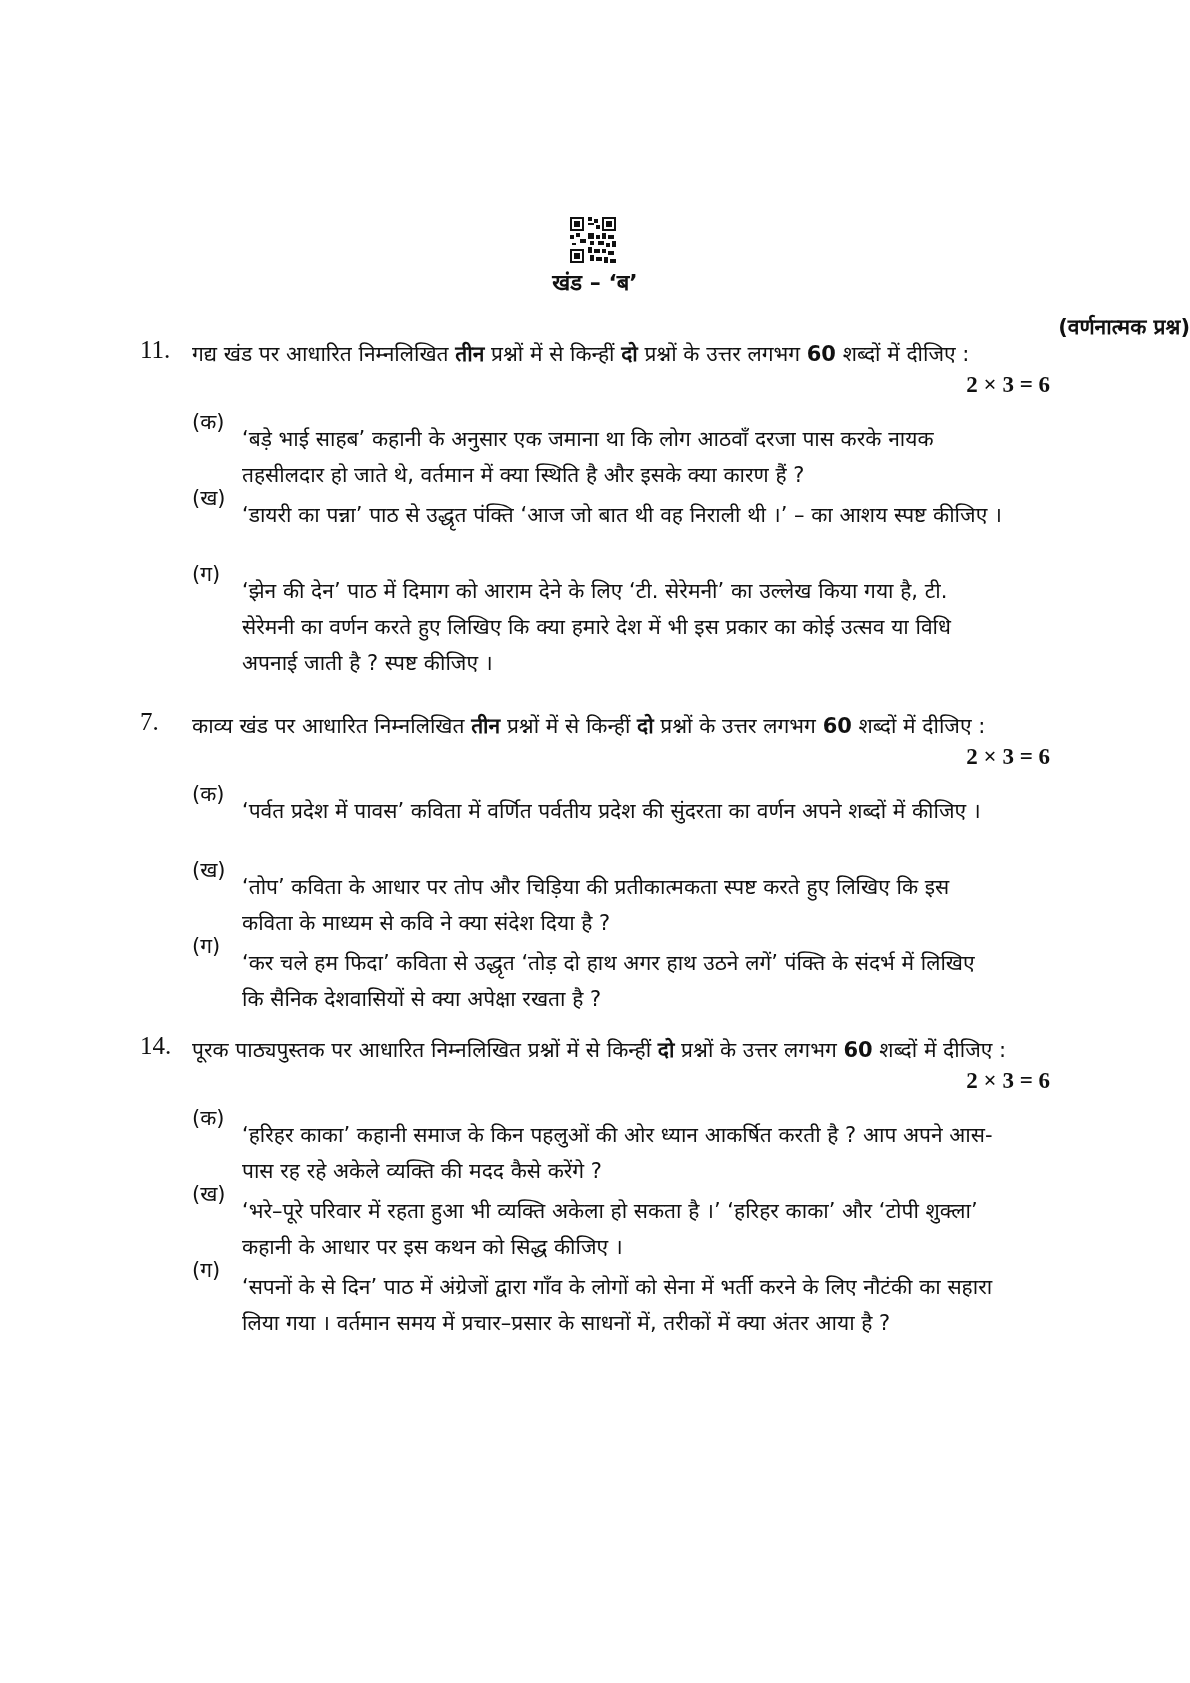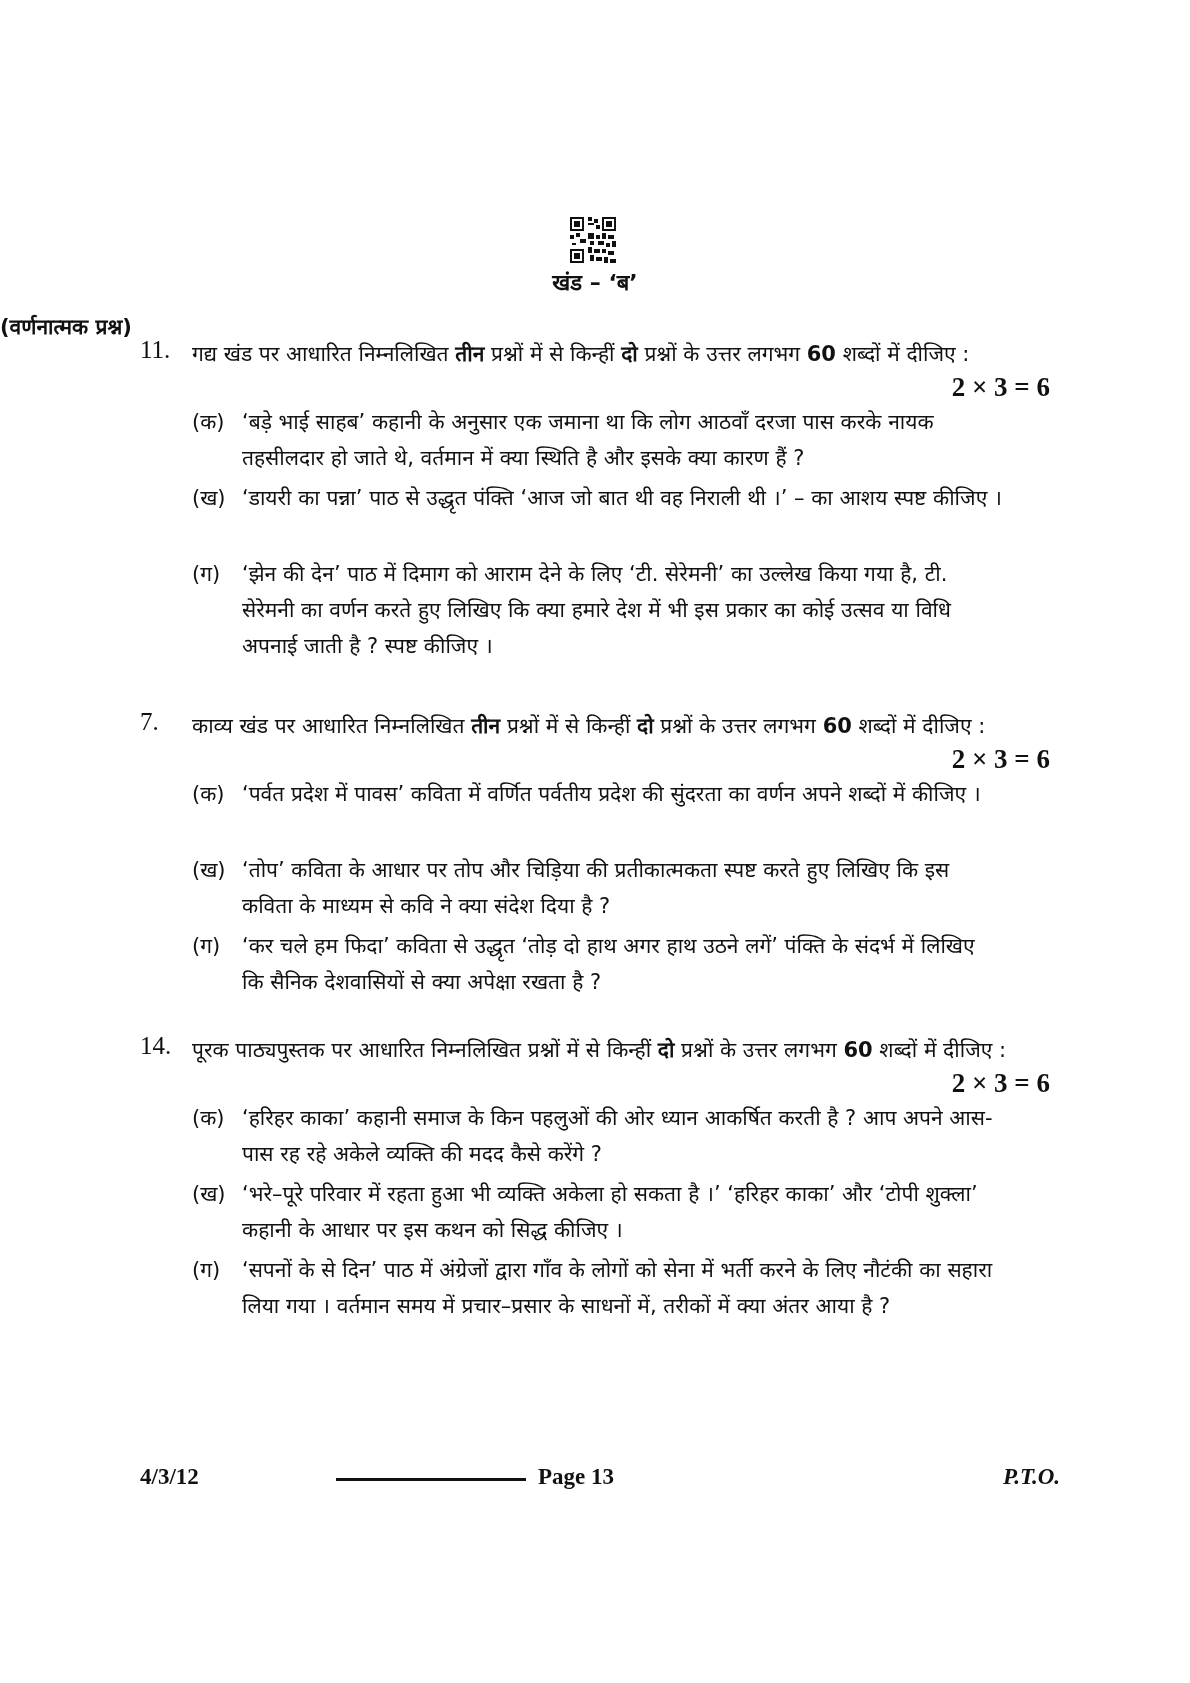--- a/index.html
+++ b/index.html
@@ -1,28 +1,28 @@
 <!DOCTYPE html>
 <html><head>
 <meta charset="utf-8">
 <style>
   html, body { margin: 0; padding: 0; background: #ffffff; }
   body { width: 1190px; height: 1683px; position: relative; color: #111; font-family: "Liberation Serif", "DejaVu Serif", serif; }
   .page { position: absolute; left: 0; top: 0; width: 1190px; height: 1683px; margin-top: 36px; }
   .qr { position: absolute; left: 570px; top: 181px; width: 46px; height: 46px; }
   .section-title { position: absolute; left: 0; width: 1190px; text-align: center; font-weight: bold; font-size: 22px; top: 230px; font-family: "DejaVu Sans", sans-serif; }
-  .section-sub { position: absolute; left: 0; width: 1190px; text-align: left; font-weight: bold; font-size: 21px; top: 276px; font-family: "DejaVu Sans", sans-serif; }
+  .section-sub { position: absolute; left: 0; width: 1190px; text-align: right; font-weight: bold; font-size: 21px; top: 276px; font-family: "DejaVu Sans", sans-serif; }
   .q { position: absolute; left: 140px; width: 910px; font-size: 21px; font-family: "DejaVu Sans", sans-serif; }
   .q-num { position: absolute; left: 0; top: 0; font-family: "Liberation Serif", serif; font-size: 25px; }
   .q-text { position: absolute; left: 52px; top: 0; width: 848px; line-height: 36px; }
   .q-text b { font-weight: bold; text-align: center; }
-  .marks { position: absolute; right: 0; font-family: "Liberation Serif", serif; font-weight: bold; font-size: 27px; }
+  .marks { position: absolute; right: 0; font-family: "Liberation Serif", serif; font-weight: bold; font-size: 23px; }
   .sub { position: absolute; left: 52px; width: 858px; line-height: 36px; }
   .sub-label { position: absolute; left: 0; top: 0; }
-  .sub-text { position: absolute; left: 50px; top: 0; width: 760px; }
+  .sub-text { position: absolute; left: 50px; top: 17px; width: 760px; }
   .footer { position: absolute; top: 1428px; left: 140px; width: 920px; height: 30px; font-family: "Liberation Serif", serif; font-size: 23px; }
   .footer .code { position: absolute; left: 0; top: 0; font-weight: bold; }
   .footer .rule { position: absolute; left: 196px; top: 14px; width: 190px; height: 3px; background: #111; }
   .footer .pg { position: absolute; left: 398px; top: 0; font-weight: bold; }
   .footer .pto { position: absolute; right: 0; top: 0; font-style: italic; font-weight: bold; }
 </style>
 </head>
 <body>
 
 <div class="page">
@@ -122,20 +122,14 @@
     <div class="sub" style="top:144px;">
       <span class="sub-label">(ख)</span>
       <span class="sub-text">‘भरे–पूरे परिवार में रहता हुआ भी व्यक्ति अकेला हो सकता है ।’ ‘हरिहर काका’ और ‘टोपी शुक्ला’ कहानी के आधार पर इस कथन को सिद्ध कीजिए ।</span>
     </div>
     <div class="sub" style="top:220px;">
       <span class="sub-label">(ग)</span>
       <span class="sub-text">‘सपनों के से दिन’ पाठ में अंग्रेजों द्वारा गाँव के लोगों को सेना में भर्ती करने के लिए नौटंकी का सहारा लिया गया । वर्तमान समय में प्रचार–प्रसार के साधनों में, तरीकों में क्या अंतर आया है ?</span>
     </div>
   </div>
 
-  <div class="footer">
-    <span class="code">4/3/12</span>
-    <span class="rule"></span>
-    <span class="pg">Page 13</span>
-    <span class="pto">P.T.O.</span>
-  </div>
 
 </div>
 
 </body></html>

